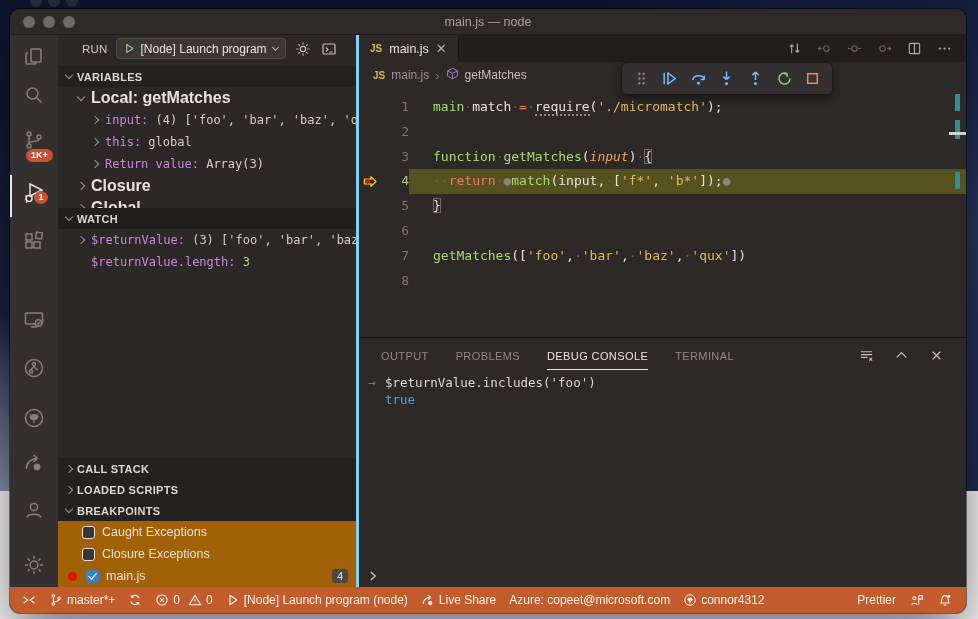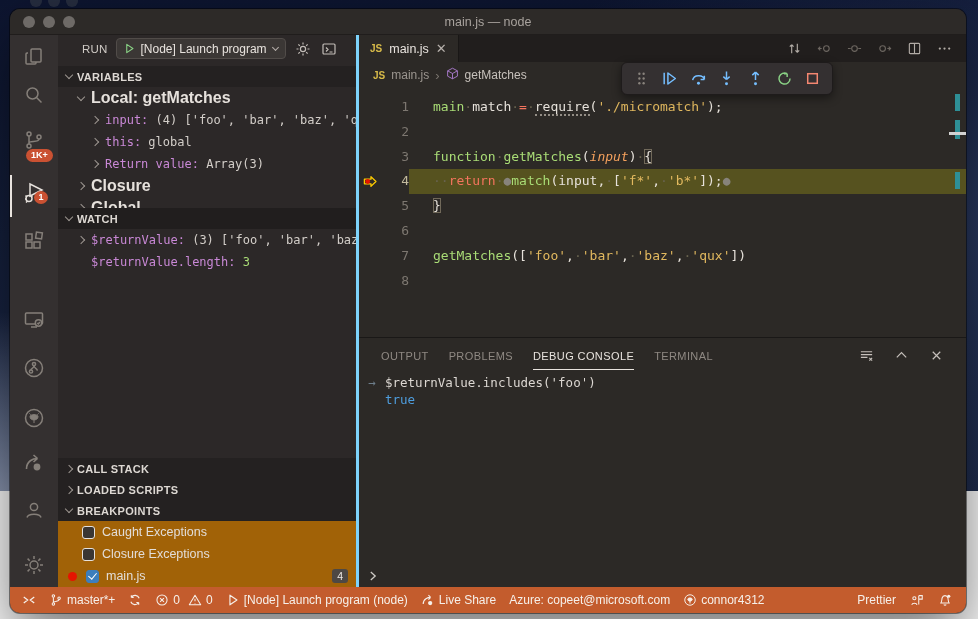--- a/index.html
+++ b/index.html
@@ -109,21 +109,21 @@
   .tk-ws { color:#68634f; }
   .tk-dot { color:#87837b; }
   .tk-box { color:#e6e1da; outline:1px solid #71695a; outline-offset:-1px; }
   .tk-hint { color:#e6e1da; border-bottom:2px dotted #938d85; }
 
   .ruler-mark { position:absolute; width:5px; background:#2e8f96; right:6px; }
   .ruler-line { position:absolute; right:0; width:17px; height:2.5px; background:#d2d2d2; }
 
   
   .panel { height:250px; flex:none; border-top:1px solid #1a1817; display:flex; flex-direction:column; background:#2c2926; }
-  .panel-tabs { height:34px; flex:none; display:flex; align-items:center; gap:20px; padding:0 22px; }
+  .panel-tabs { height:34px; flex:none; display:flex; align-items:center; gap:27px; padding:0 22px; }
   .ptab { font-size:11px; letter-spacing:.4px; color:#8f8983; padding:9px 0 7px; border-bottom:1.5px solid transparent; }
   .ptab.active { color:#e8e3de; border-bottom-color:#e8e3de; }
   .panel-actions { margin-left:auto; display:flex; gap:20px; color:#c6c0bb; align-items:center; }
   .panel-actions svg { width:15px; height:15px; display:block; }
   .panel-body { flex:1; font-family:"DejaVu Sans Mono",monospace; font-size:12.5px; padding-top:3px; display:flex; flex-direction:column; }
   .console-row { display:flex; line-height:16.5px; }
   .console-gutter { width:26px; flex:none; text-align:center; color:#6d7d8a; }
   .console-expr { color:#dcd7d2; }
   .console-result { color:#4e9ddd; }
   .console-prompt { margin-top:auto; height:22px; display:flex; align-items:center; padding-left:7px; color:#d0cbc6; }

